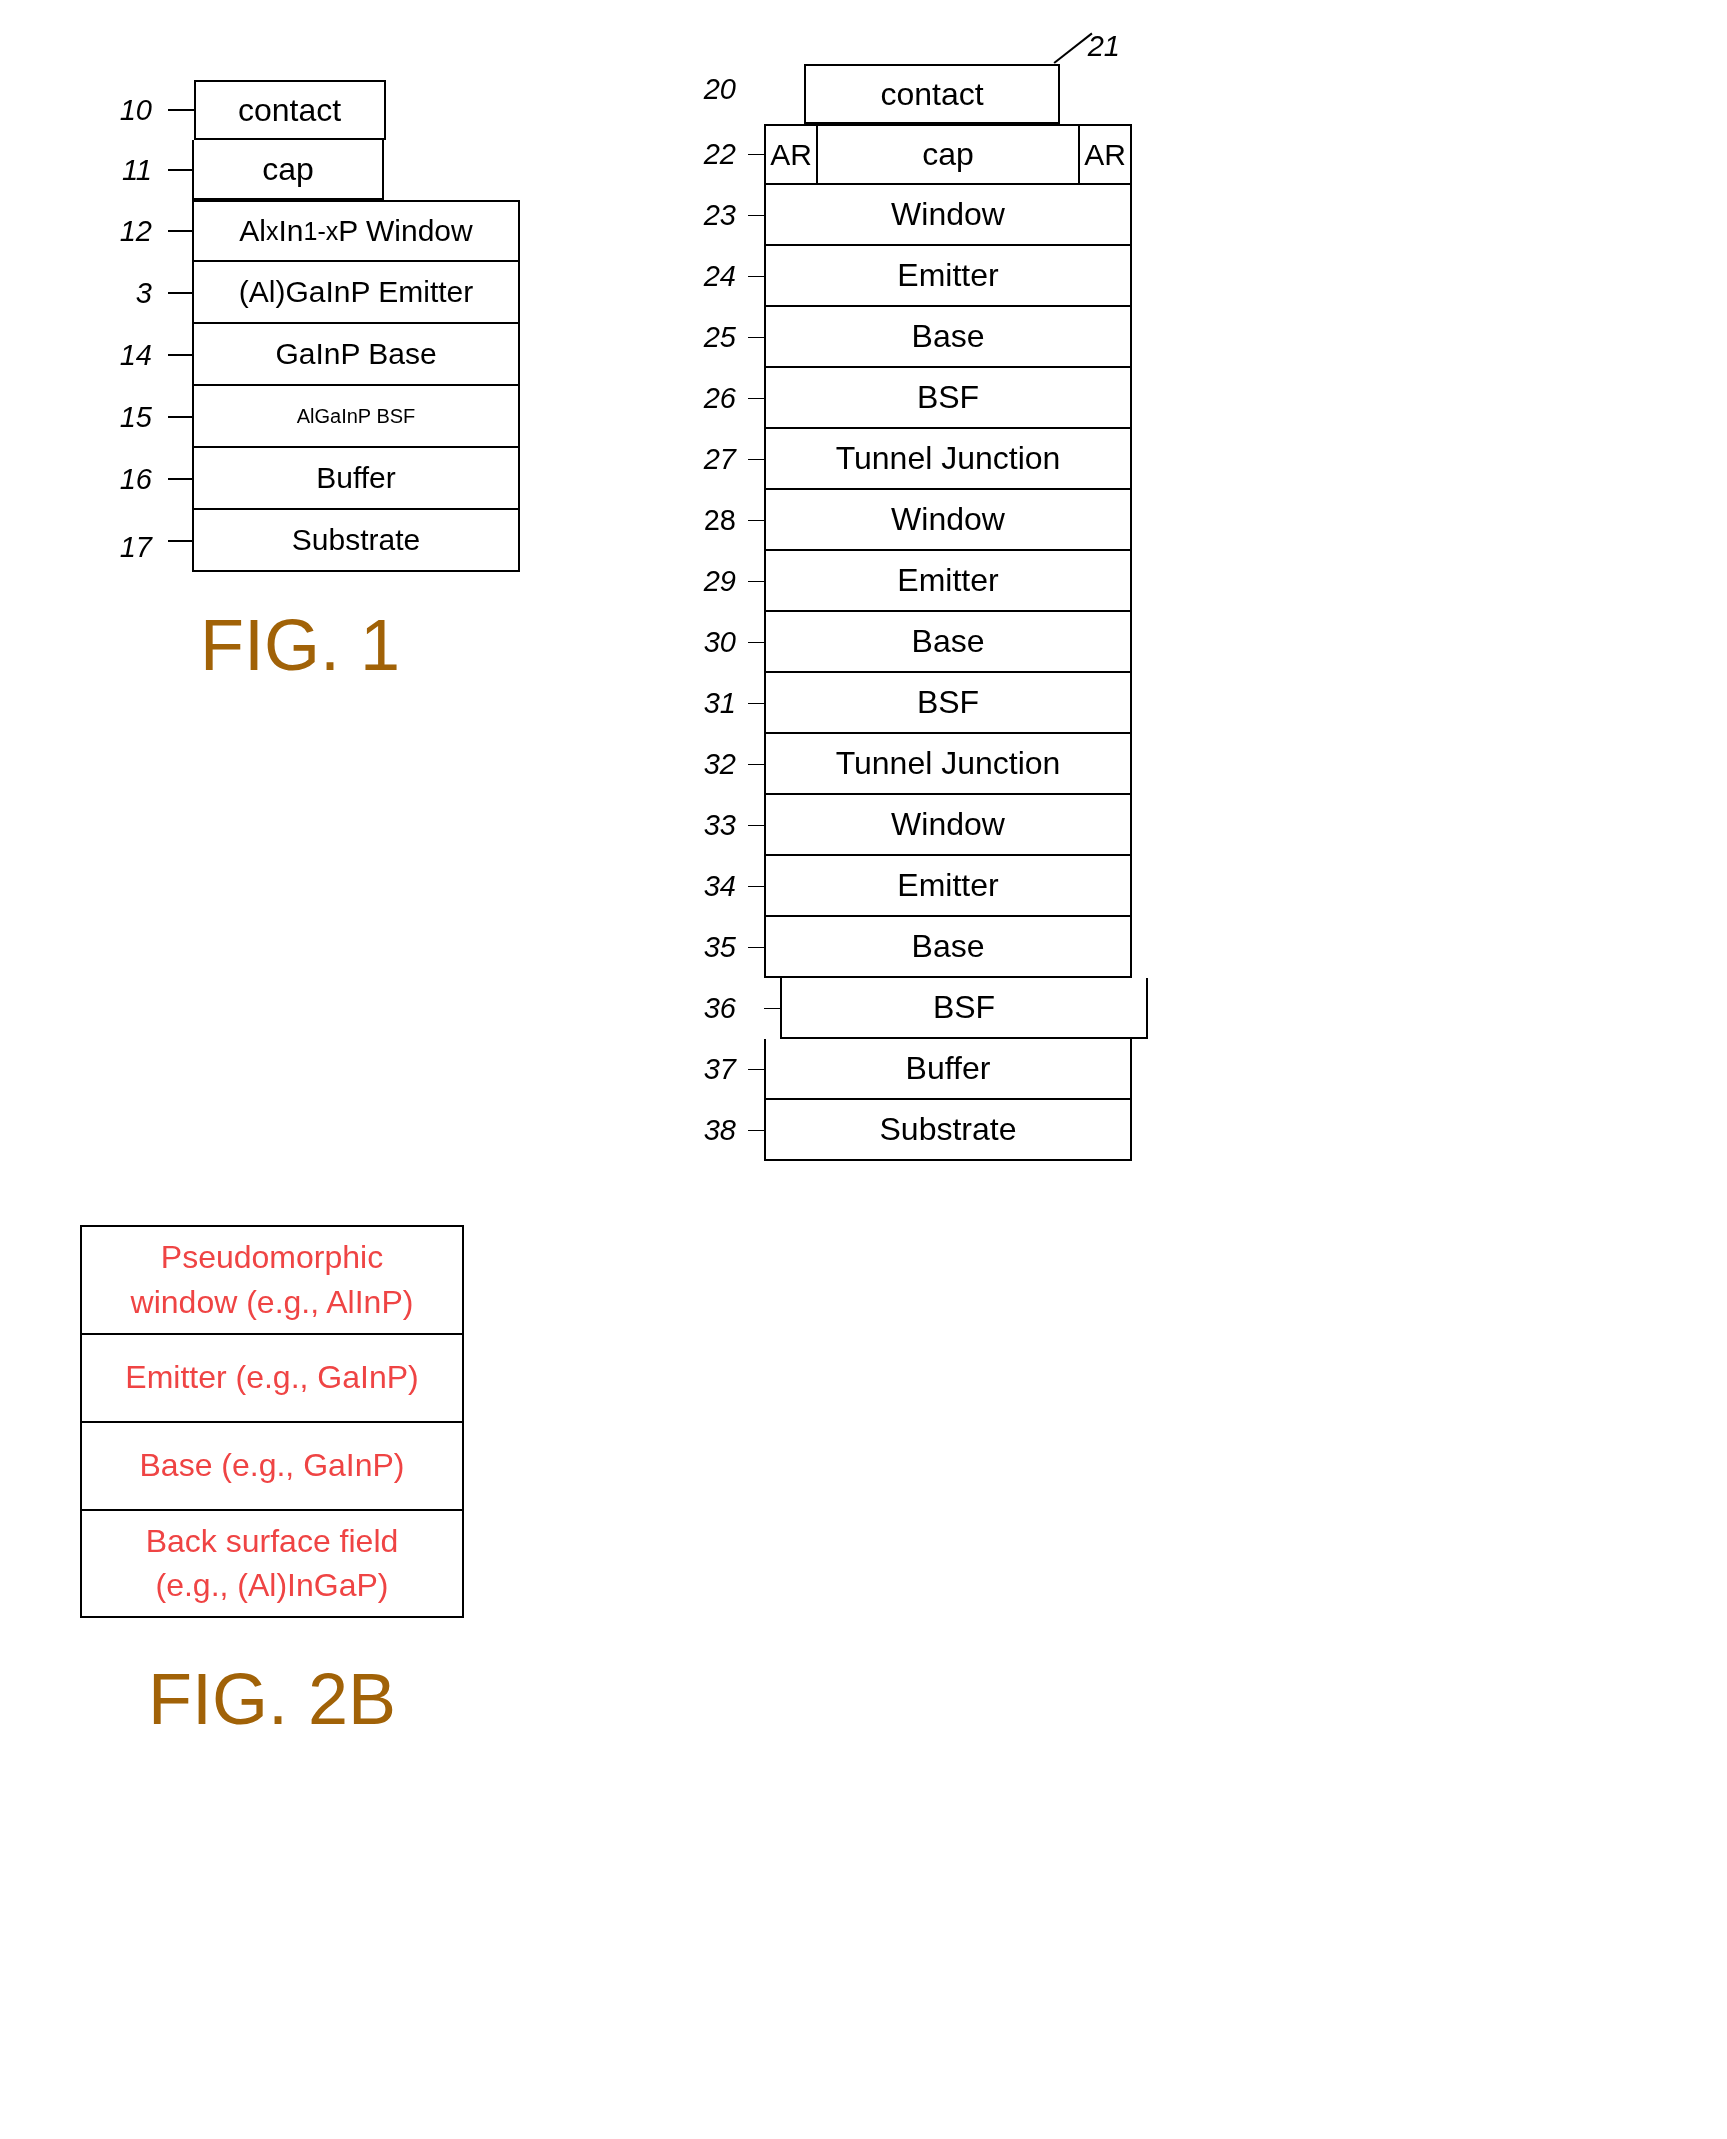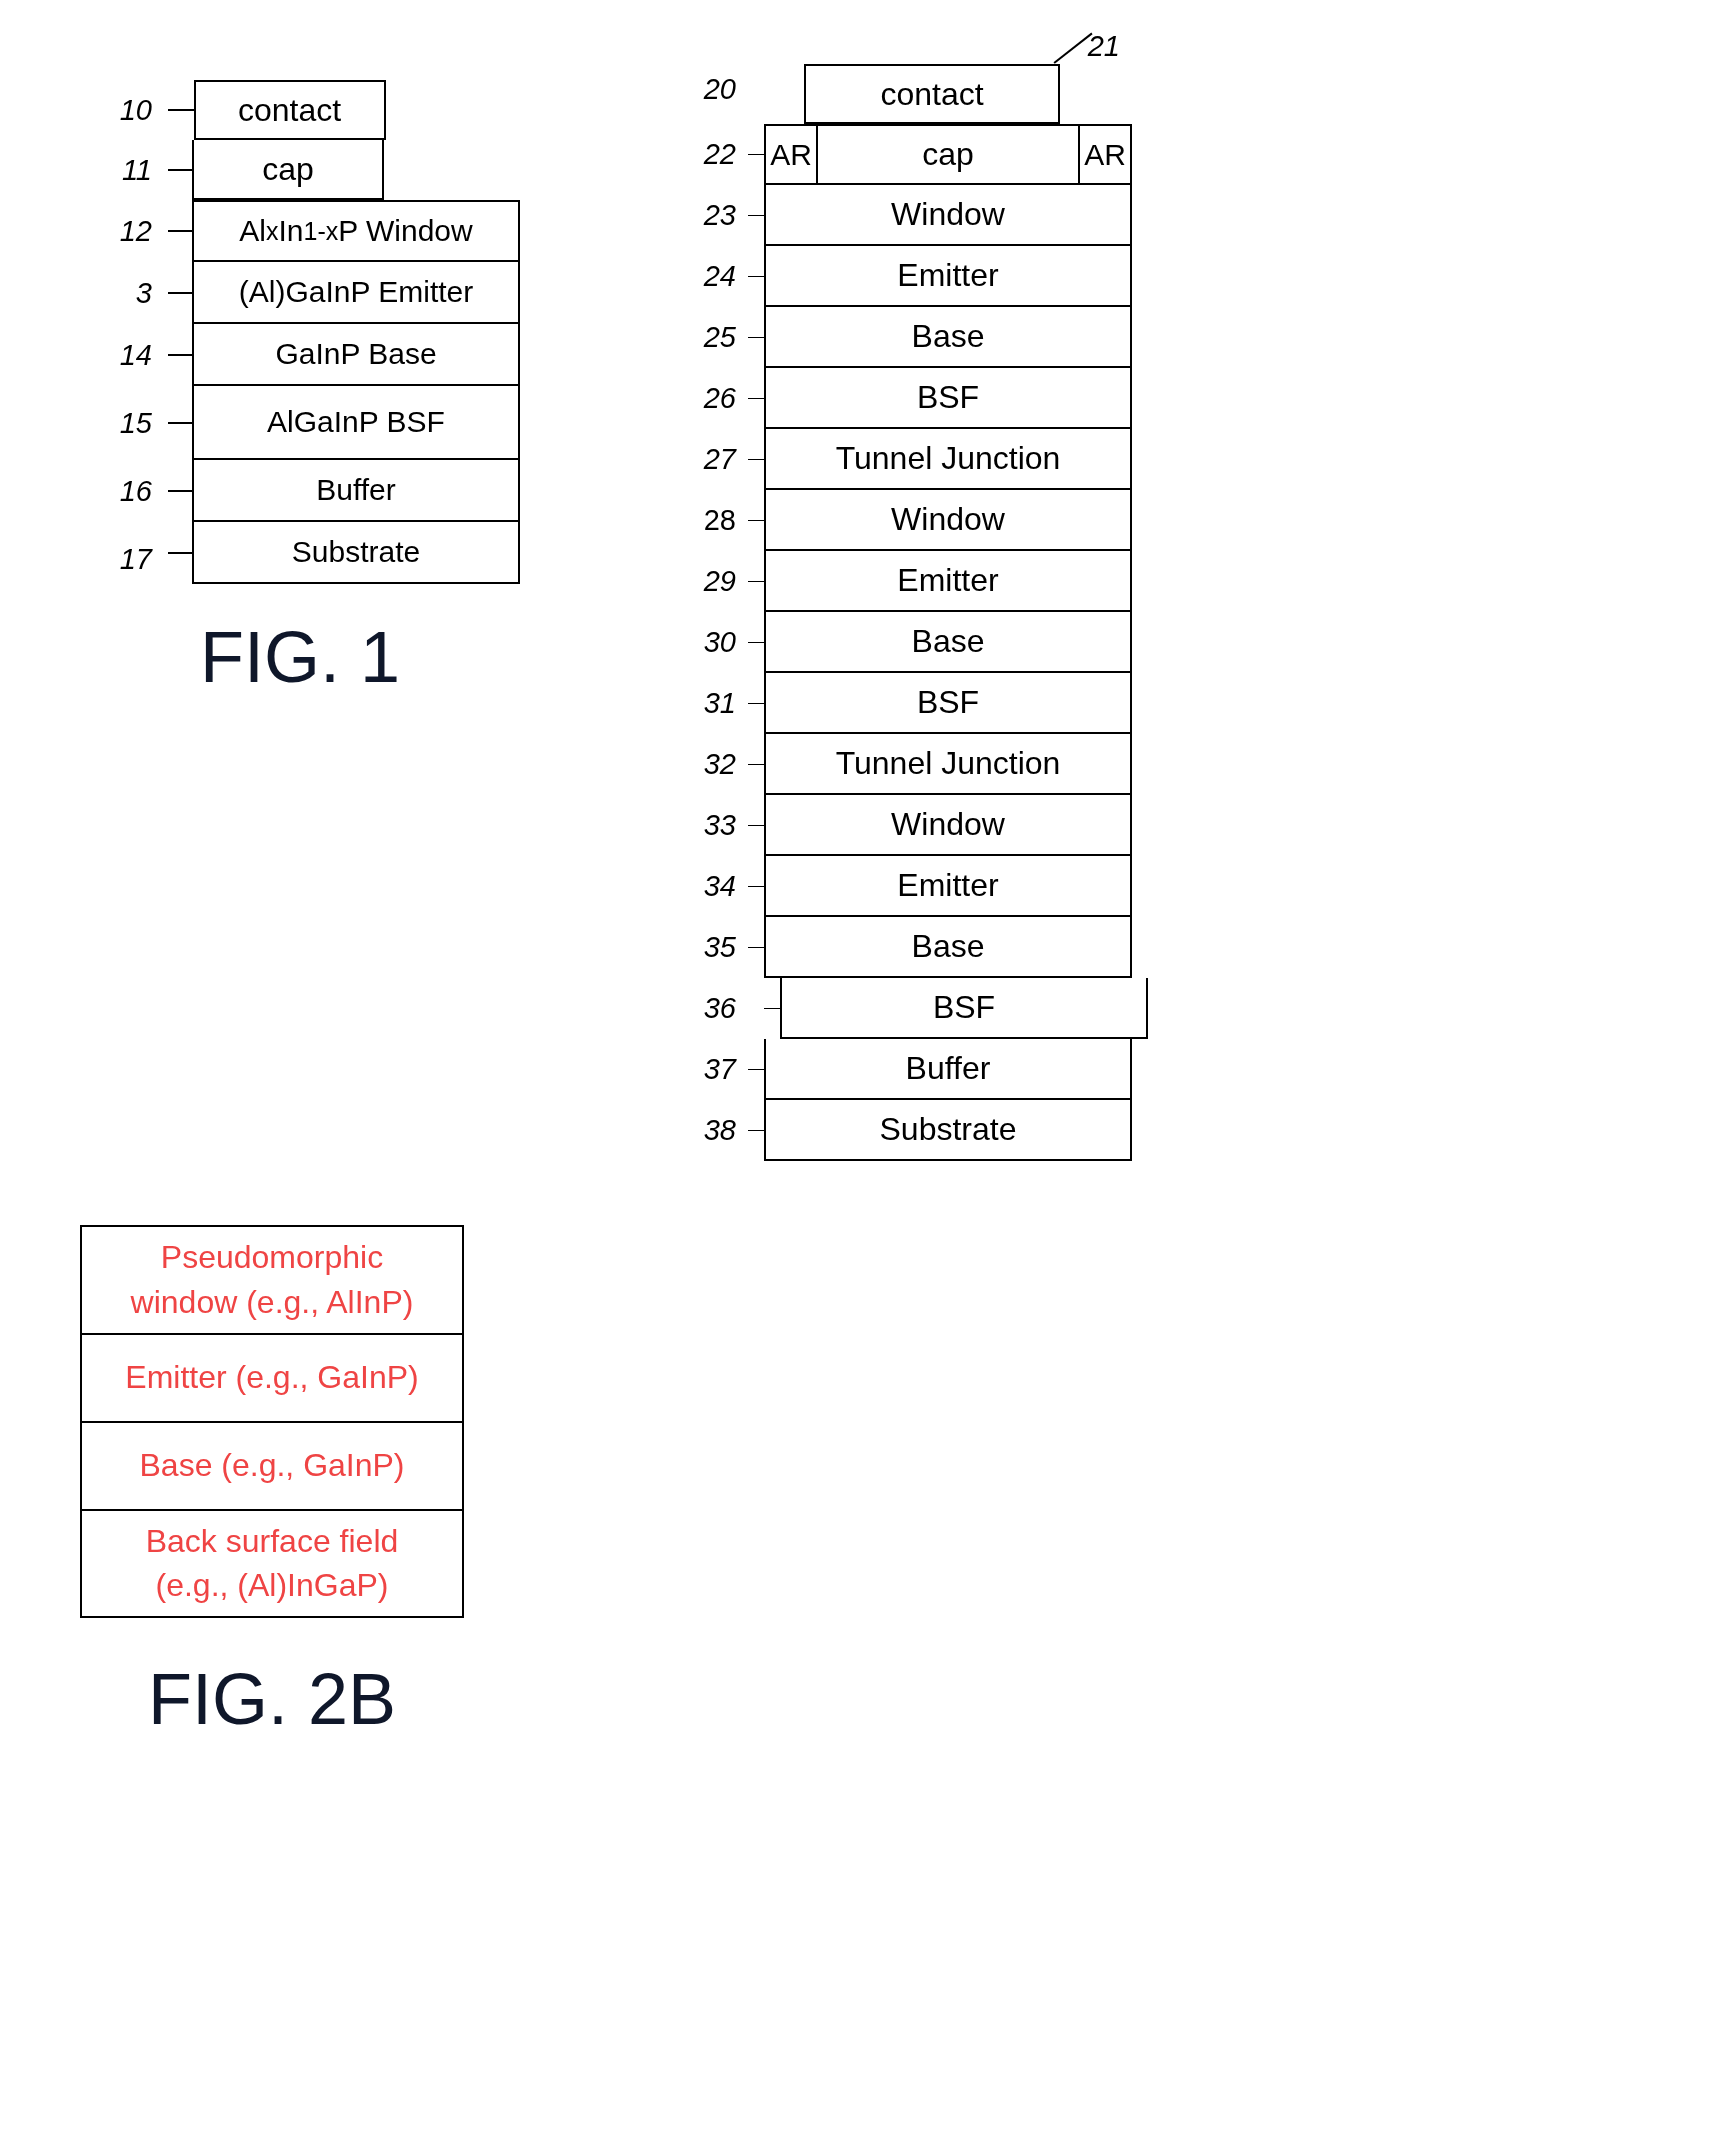--- a/index.html
+++ b/index.html
@@ -55,21 +55,21 @@
       color: #000;
       width: 72px;
       text-align: right;
       margin-right: 16px;
       flex-shrink: 0;
     }
 
     .fig-title {
       font-size: 72px;
       font-weight: 400;
-      color: #0f172a;
+      color: #a16207;
       margin-top: 32px;
       text-align: center;
     }
 
     
     .bottom-row {
       display: flex;
       flex-direction: row;
       align-items: flex-start;
       gap: 96px;
@@ -154,21 +154,21 @@
 
             <div style="display:flex; align-items:center;">
               <div style="font-size:29px; font-style:italic; font-weight:500; width:72px; text-align:right; margin-right:16px;">14</div>
               <div style="width:24px; height:1.6px; background:#000;"></div>
               <div style="border:2.4px solid #000; border-top:none; flex:1; height:62px; display:flex; align-items:center; justify-content:center; font-size:30px; background:#fff;">GaInP Base</div>
             </div>
 
             <div style="display:flex; align-items:center;">
               <div style="font-size:29px; font-style:italic; font-weight:500; width:72px; text-align:right; margin-right:16px;">15</div>
               <div style="width:24px; height:1.6px; background:#000;"></div>
-              <div style="border:2.4px solid #000; border-top:none; flex:1; height:74px; display:flex; align-items:center; justify-content:center; font-size:30px; background:#fff;">AlGaInP BSF</div>
+              <div style="border:2.4px solid #000; border-top:none; flex:1; height:62px; display:flex; align-items:center; justify-content:center; font-size:20px; background:#fff;">AlGaInP BSF</div>
             </div>
 
             <div style="display:flex; align-items:center;">
               <div style="font-size:29px; font-style:italic; font-weight:500; width:72px; text-align:right; margin-right:16px;">16</div>
               <div style="width:24px; height:1.6px; background:#000;"></div>
               <div style="border:2.4px solid #000; border-top:none; flex:1; height:62px; display:flex; align-items:center; justify-content:center; font-size:30px; background:#fff;">Buffer</div>
             </div>
 
             <div style="display:flex; align-items:center;">
               <div style="font-size:29px; font-style:italic; font-weight:500; width:72px; text-align:right; margin-right:16px;margin-top:13px;">17</div>

